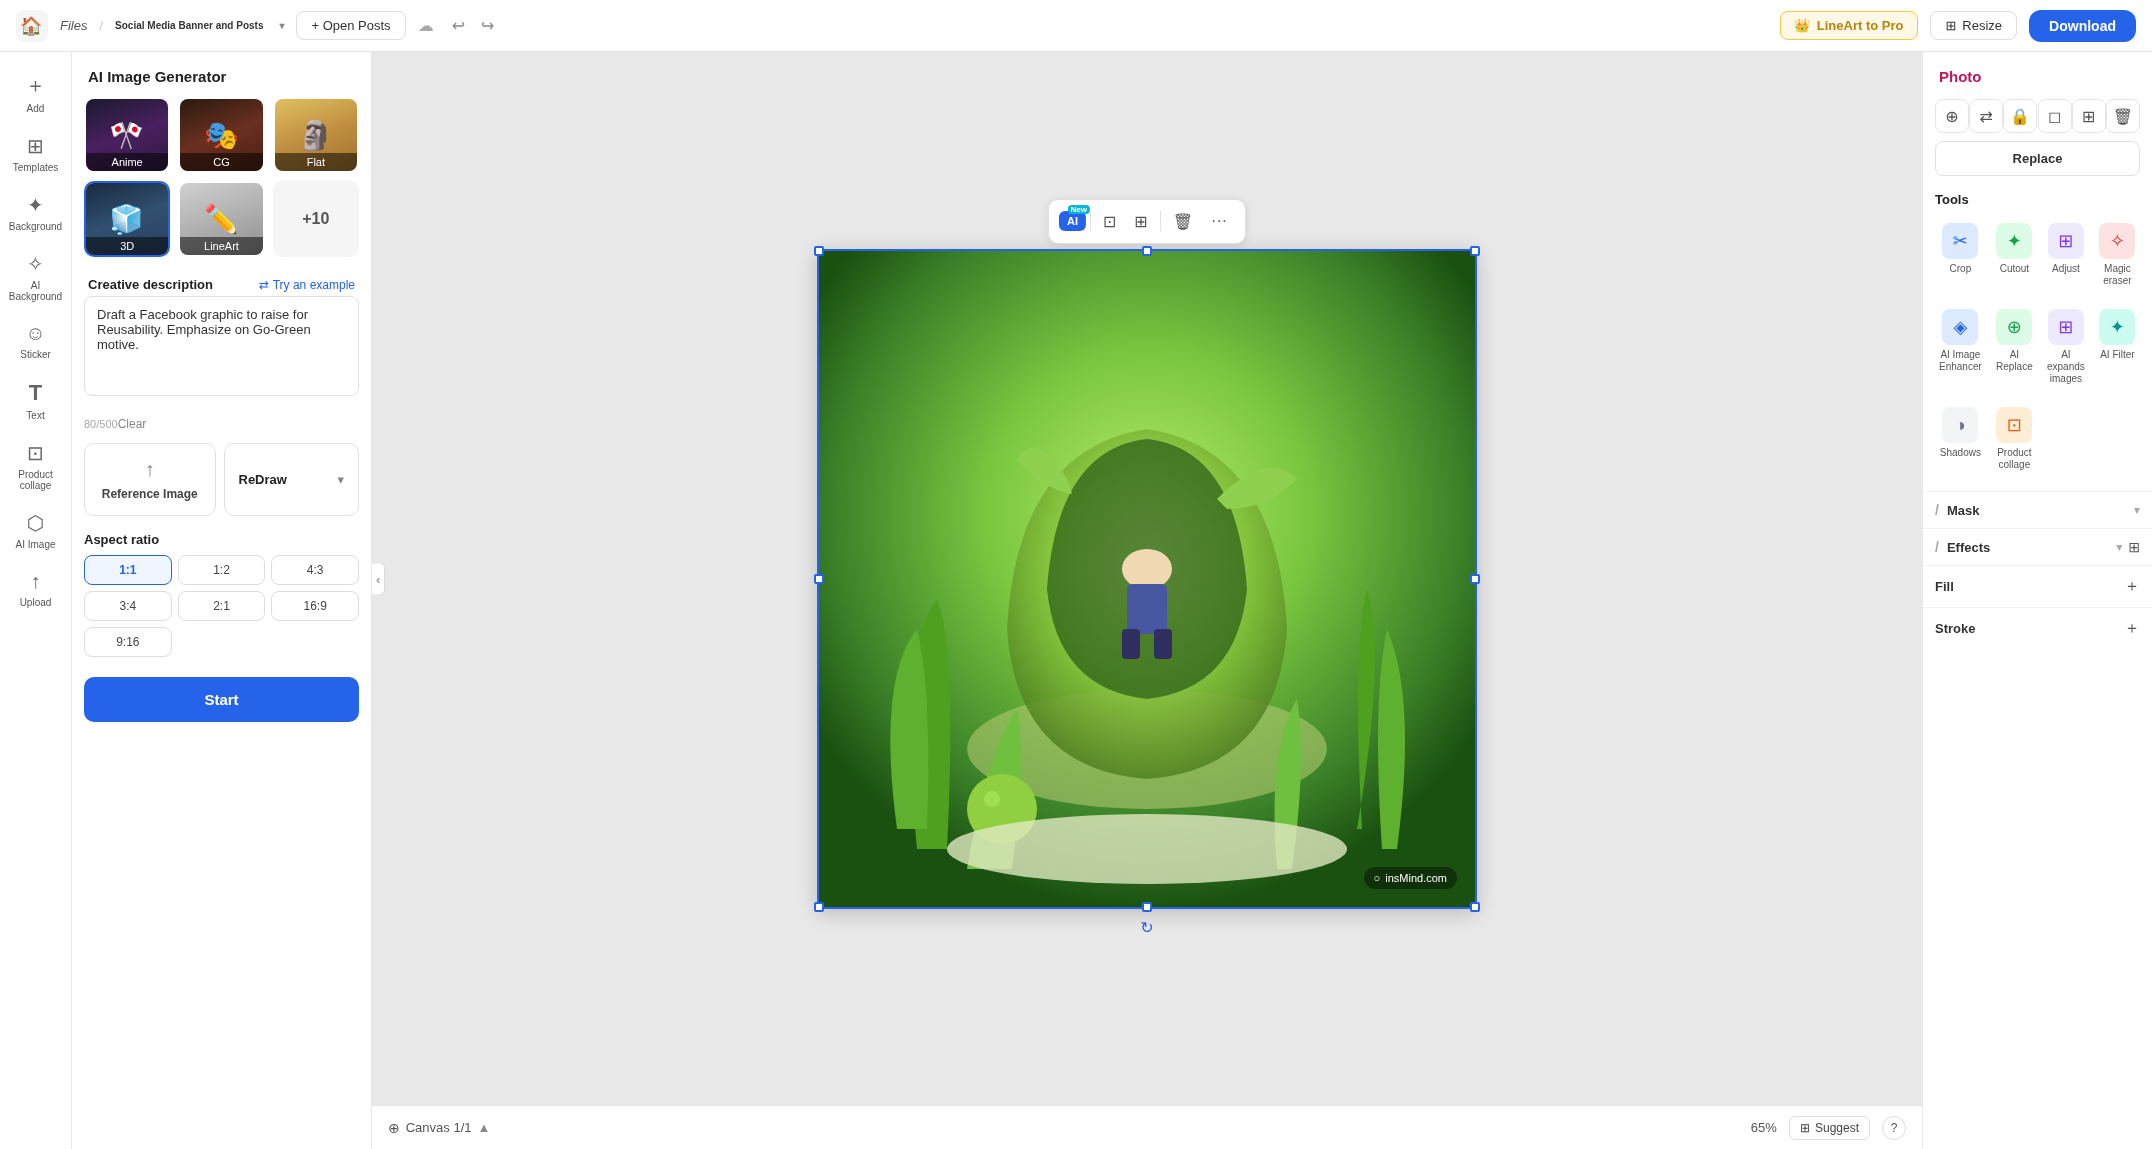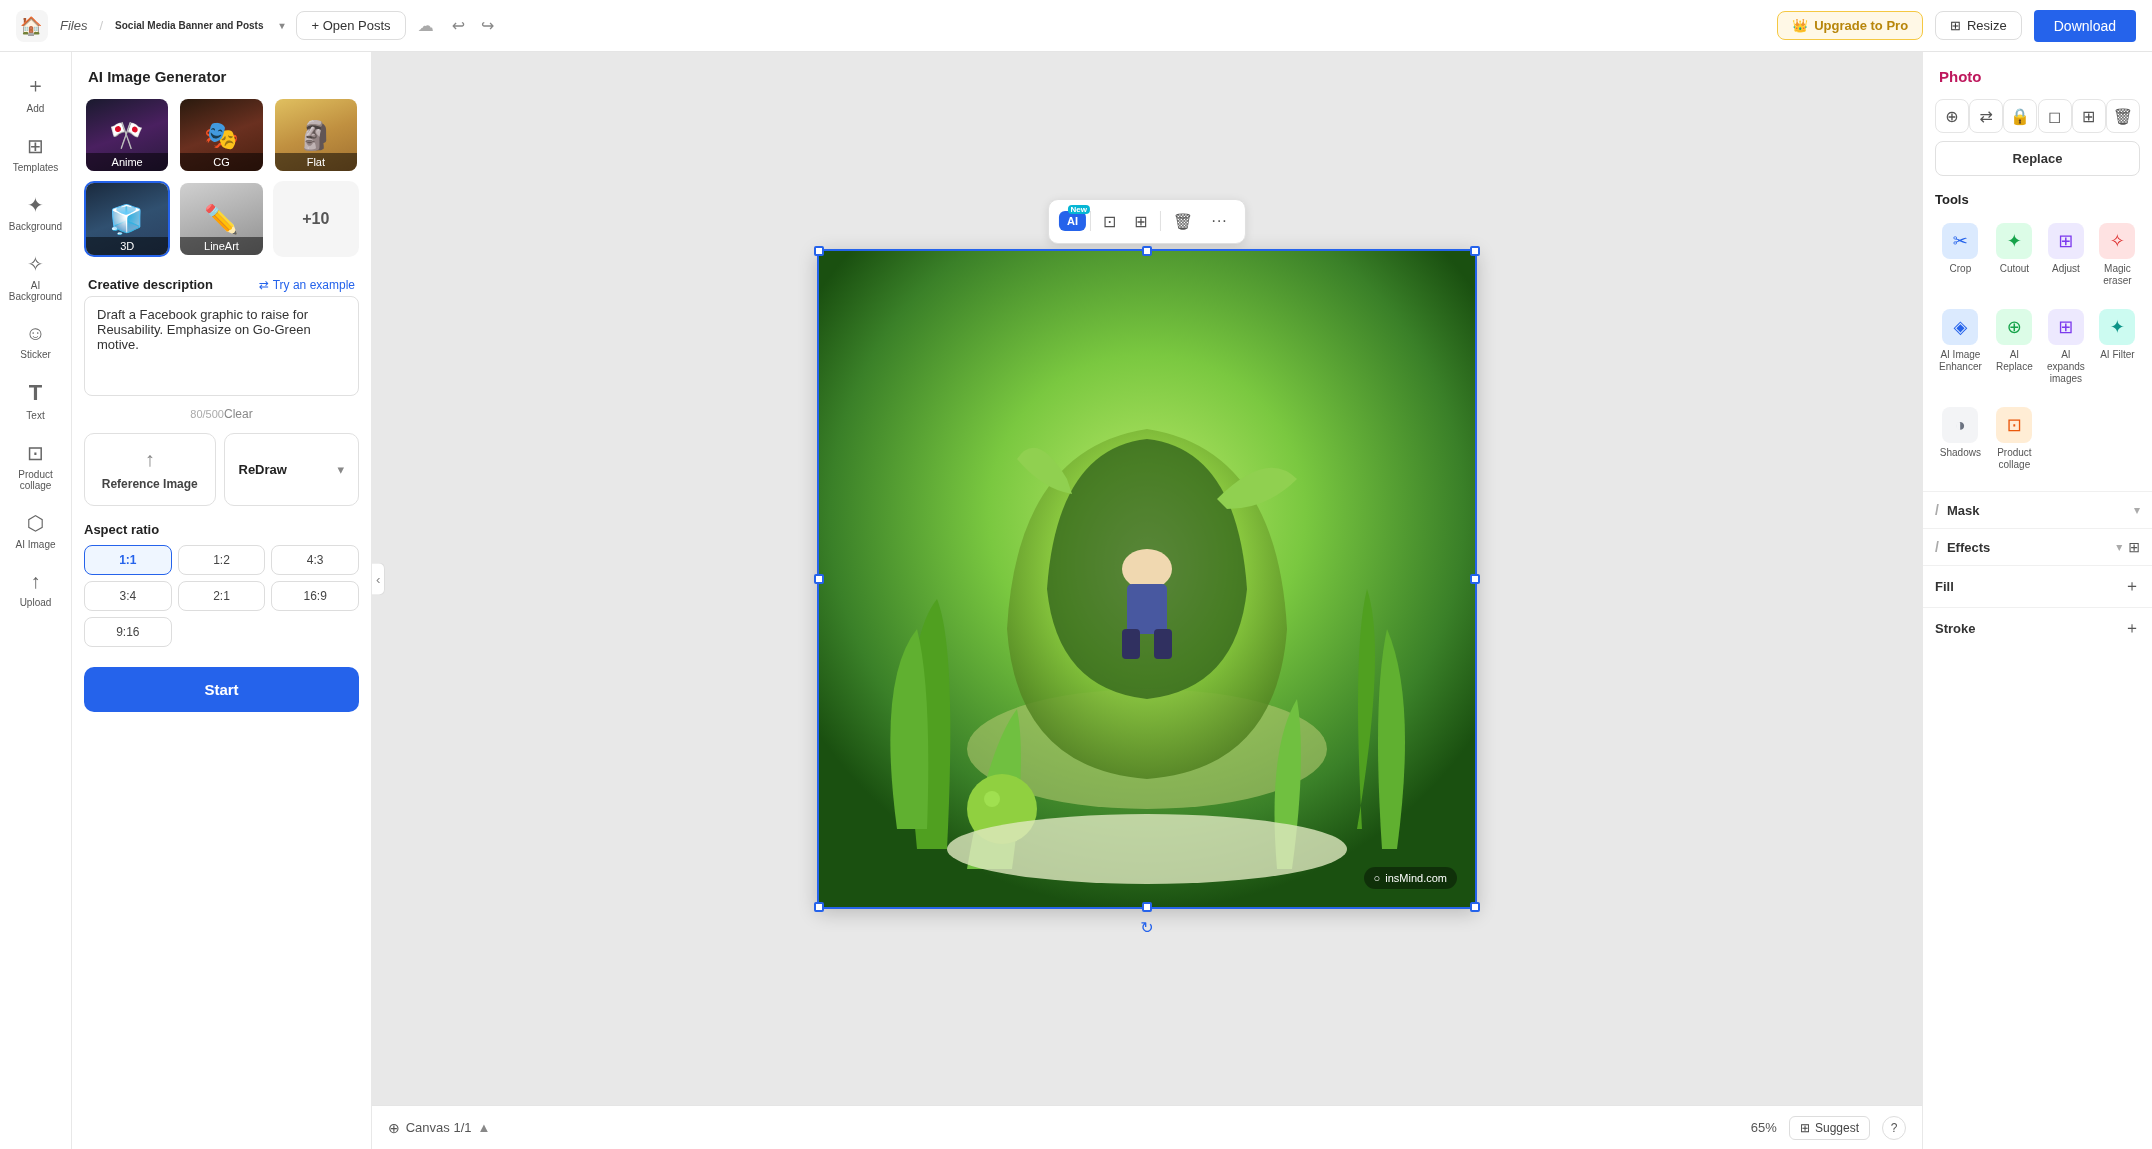--- a/index.html
+++ b/index.html
@@ -12,21 +12,21 @@
     .topbar-sep { color: #ccc; }
     .topbar-project { display: flex; align-items: center; gap: 16px; font-size: 10px; color: #333; font-weight: 700; cursor: pointer; }
     .topbar-chevron { color: #888; }
     .topbar-open { display: flex; align-items: center; gap: 6px; background: #fff; border: 1.5px solid #ddd; border-radius: 8px; padding: 6px 14px; cursor: pointer; font-size: 13px; color: #333; font-weight: 500; }
     .topbar-cloud { color: #aaa; font-size: 16px; cursor: pointer; }
     .topbar-undo-redo { display: flex; gap: 4px; }
     .topbar-btn { background: none; border: none; color: #888; font-size: 16px; cursor: pointer; padding: 4px 6px; border-radius: 4px; }
     .topbar-spacer { flex: 1; }
     .btn-upgrade { display: flex; align-items: center; gap: 6px; background: #fff8e6; border: 1.5px solid #f5c842; border-radius: 8px; padding: 6px 14px; color: #b8860b; font-weight: 600; font-size: 13px; cursor: pointer; }
     .btn-resize { display: flex; align-items: center; gap: 6px; background: #fff; border: 1.5px solid #ddd; border-radius: 8px; padding: 6px 14px; color: #333; font-weight: 500; font-size: 13px; cursor: pointer; }
-    .btn-download { background: #2563eb; color: #fff; border: none; border-radius: 4px; padding: 8px 20px; font-size: 14px; font-weight: 400; cursor: pointer; }
+    .btn-download { background: #2563eb; color: #fff; border: none; border-radius: 12px; padding: 8px 20px; font-size: 14px; font-weight: 700; cursor: pointer; }
 
     
     .main { display: flex; flex: 1; overflow: hidden; }
 
     
     .sidebar-nav { width: 72px; background: #fff; border-right: 1px solid #e8e8e8; display: flex; flex-direction: column; align-items: center; padding: 12px 0; gap: 4px; flex-shrink: 0; }
     .nav-item { display: flex; flex-direction: column; align-items: center; gap: 4px; padding: 8px 6px; border-radius: 8px; cursor: pointer; width: 60px; color: #666; }
     .nav-item .nav-icon { font-size: 20px; }
     .nav-item .nav-label { font-size: 10px; text-align: center; color: #555; }
 
@@ -44,21 +44,21 @@
     .sc-anime { background: linear-gradient(135deg, #2a2a3e 60%, #4a3060); }
     .sc-cg { background: linear-gradient(135deg, #3a2a1e 60%, #6a4030); }
     .sc-flat { background: linear-gradient(135deg, #e0c080 60%, #c0a060); }
     .sc-lineart { background: linear-gradient(135deg, #d0d0d0 60%, #a0a0a0); }
 
     .section-label { font-size: 13px; font-weight: 700; color: #222; padding: 8px 16px 4px; display: flex; align-items: center; justify-content: space-between; }
     .try-example { display: flex; align-items: center; gap: 4px; color: #2563eb; font-size: 12px; cursor: pointer; font-weight: 400; }
 
     .textarea-wrap { padding: 0 12px 8px; }
     .desc-textarea { width: 100%; border: 1px solid #e0e0e0; border-radius: 8px; padding: 10px 12px; font-size: 13px; color: #333; resize: none; height: 100px; outline: none; font-family: inherit; }
-    .desc-footer { display: flex; justify-content: center; align-items: center; padding: 0 12px 12px; }
+    .desc-footer { display: flex; justify-content: flex-start; align-items: center; padding: 0 12px 12px; margin-top: 10px; }
     .char-count { font-size: 11px; color: #aaa; }
     .clear-btn { font-size: 12px; color: #888; cursor: pointer; background: none; border: none; }
 
     .ref-image-section { padding: 0 12px 12px; display: flex; gap: 8px; }
     .ref-card { flex: 1; border: 1.5px solid #e0e0e0; border-radius: 10px; padding: 14px 12px; display: flex; flex-direction: column; align-items: center; justify-content: center; gap: 6px; cursor: pointer; min-height: 72px; }
     .ref-card-label { font-size: 12px; color: #444; font-weight: 700; text-align: left; }
     .ref-icon { font-size: 20px; color: #888; }
     .redraw-card { flex: 1; border: 1.5px solid #e0e0e0; border-radius: 10px; padding: 10px 14px; display: flex; align-items: center; justify-content: space-between; cursor: pointer; }
     .redraw-label { font-size: 13px; font-weight: 600; color: #222; }
     .redraw-chevron { color: #888; }
@@ -161,21 +161,21 @@
     <span>+ Open Posts</span>
   </button>
   <span class="topbar-cloud">☁</span>
   <div class="topbar-undo-redo">
     <button class="topbar-btn">↩</button>
     <button class="topbar-btn">↪</button>
   </div>
   <div class="topbar-spacer"></div>
   <button class="btn-upgrade">
     <span>👑</span>
-    <span>Upgrade to Pro</span>
+    <span>LineArt to Pro</span>
   </button>
   <button class="btn-resize">
     <span>⊞</span>
     <span>Resize</span>
   </button>
   <button class="btn-download">Download</button>
 </div>
 
 <div class="main">
 

